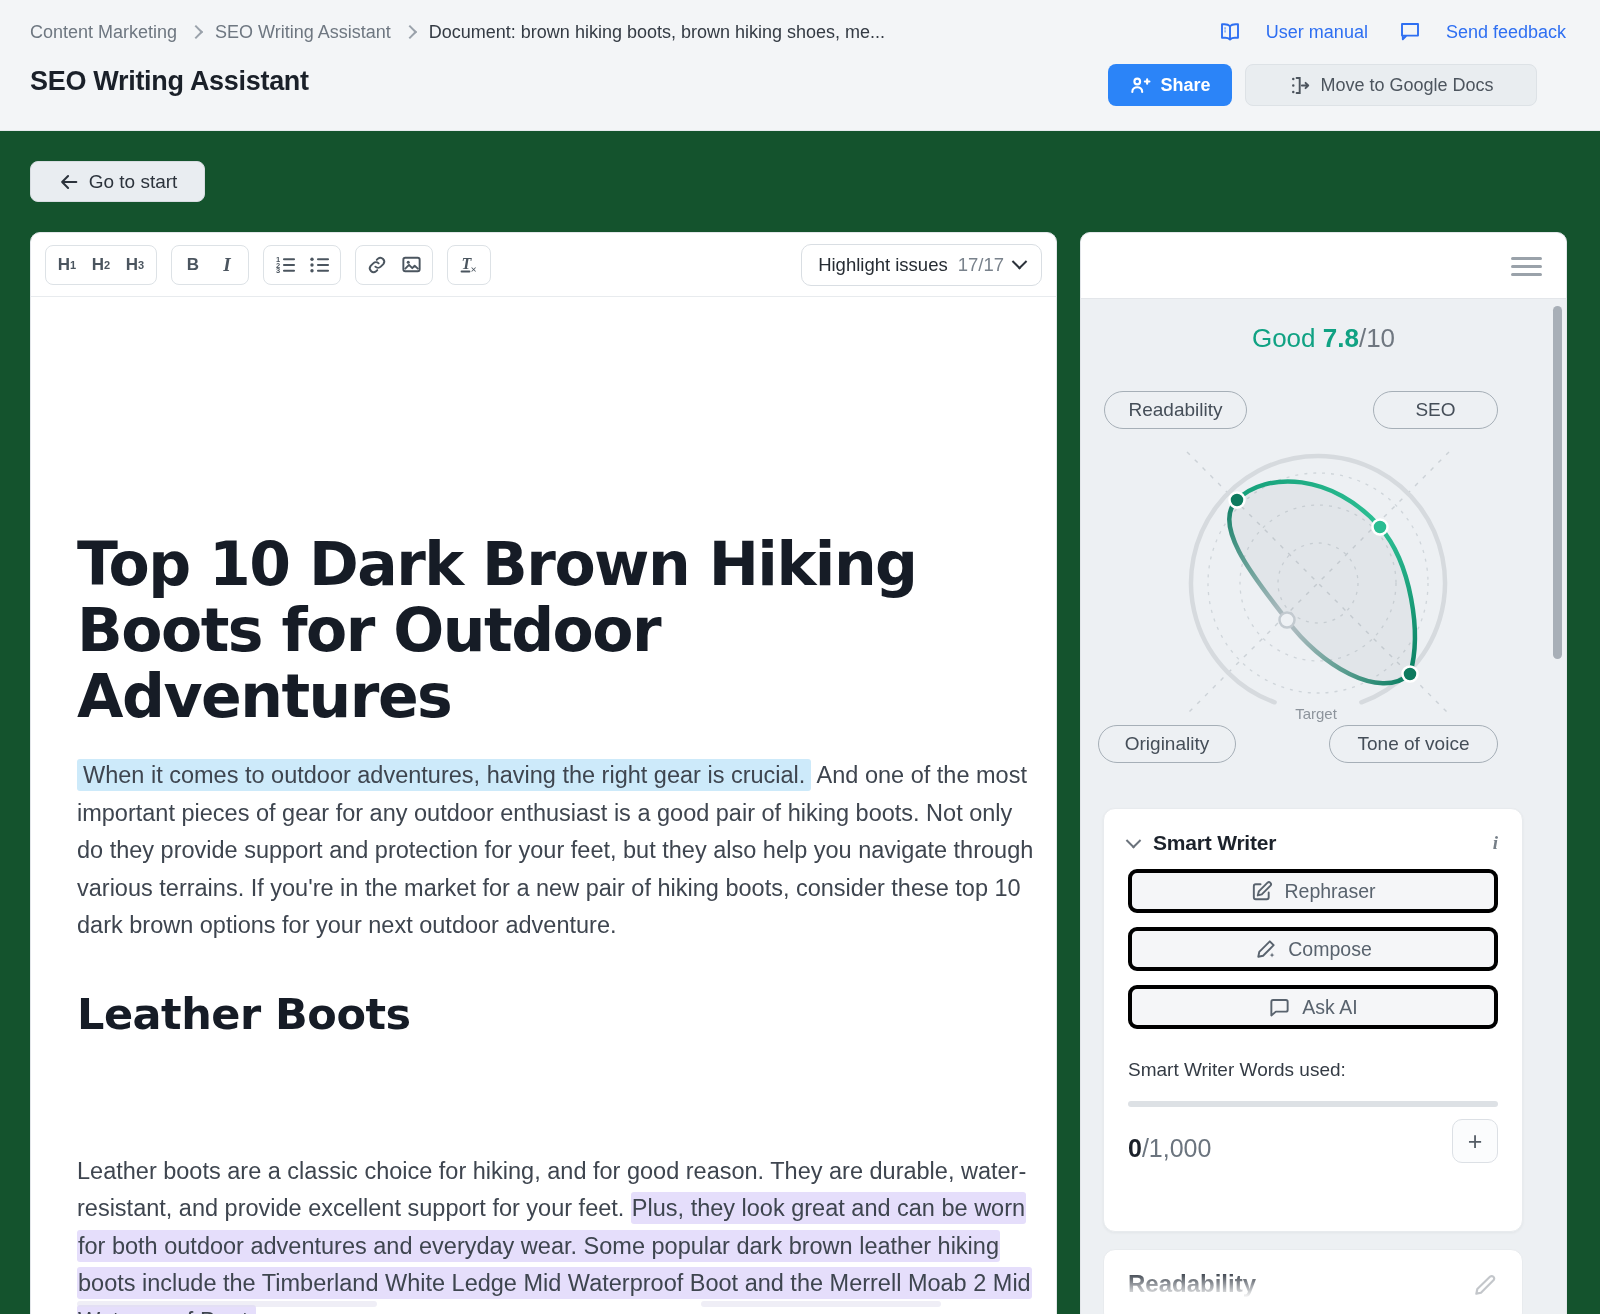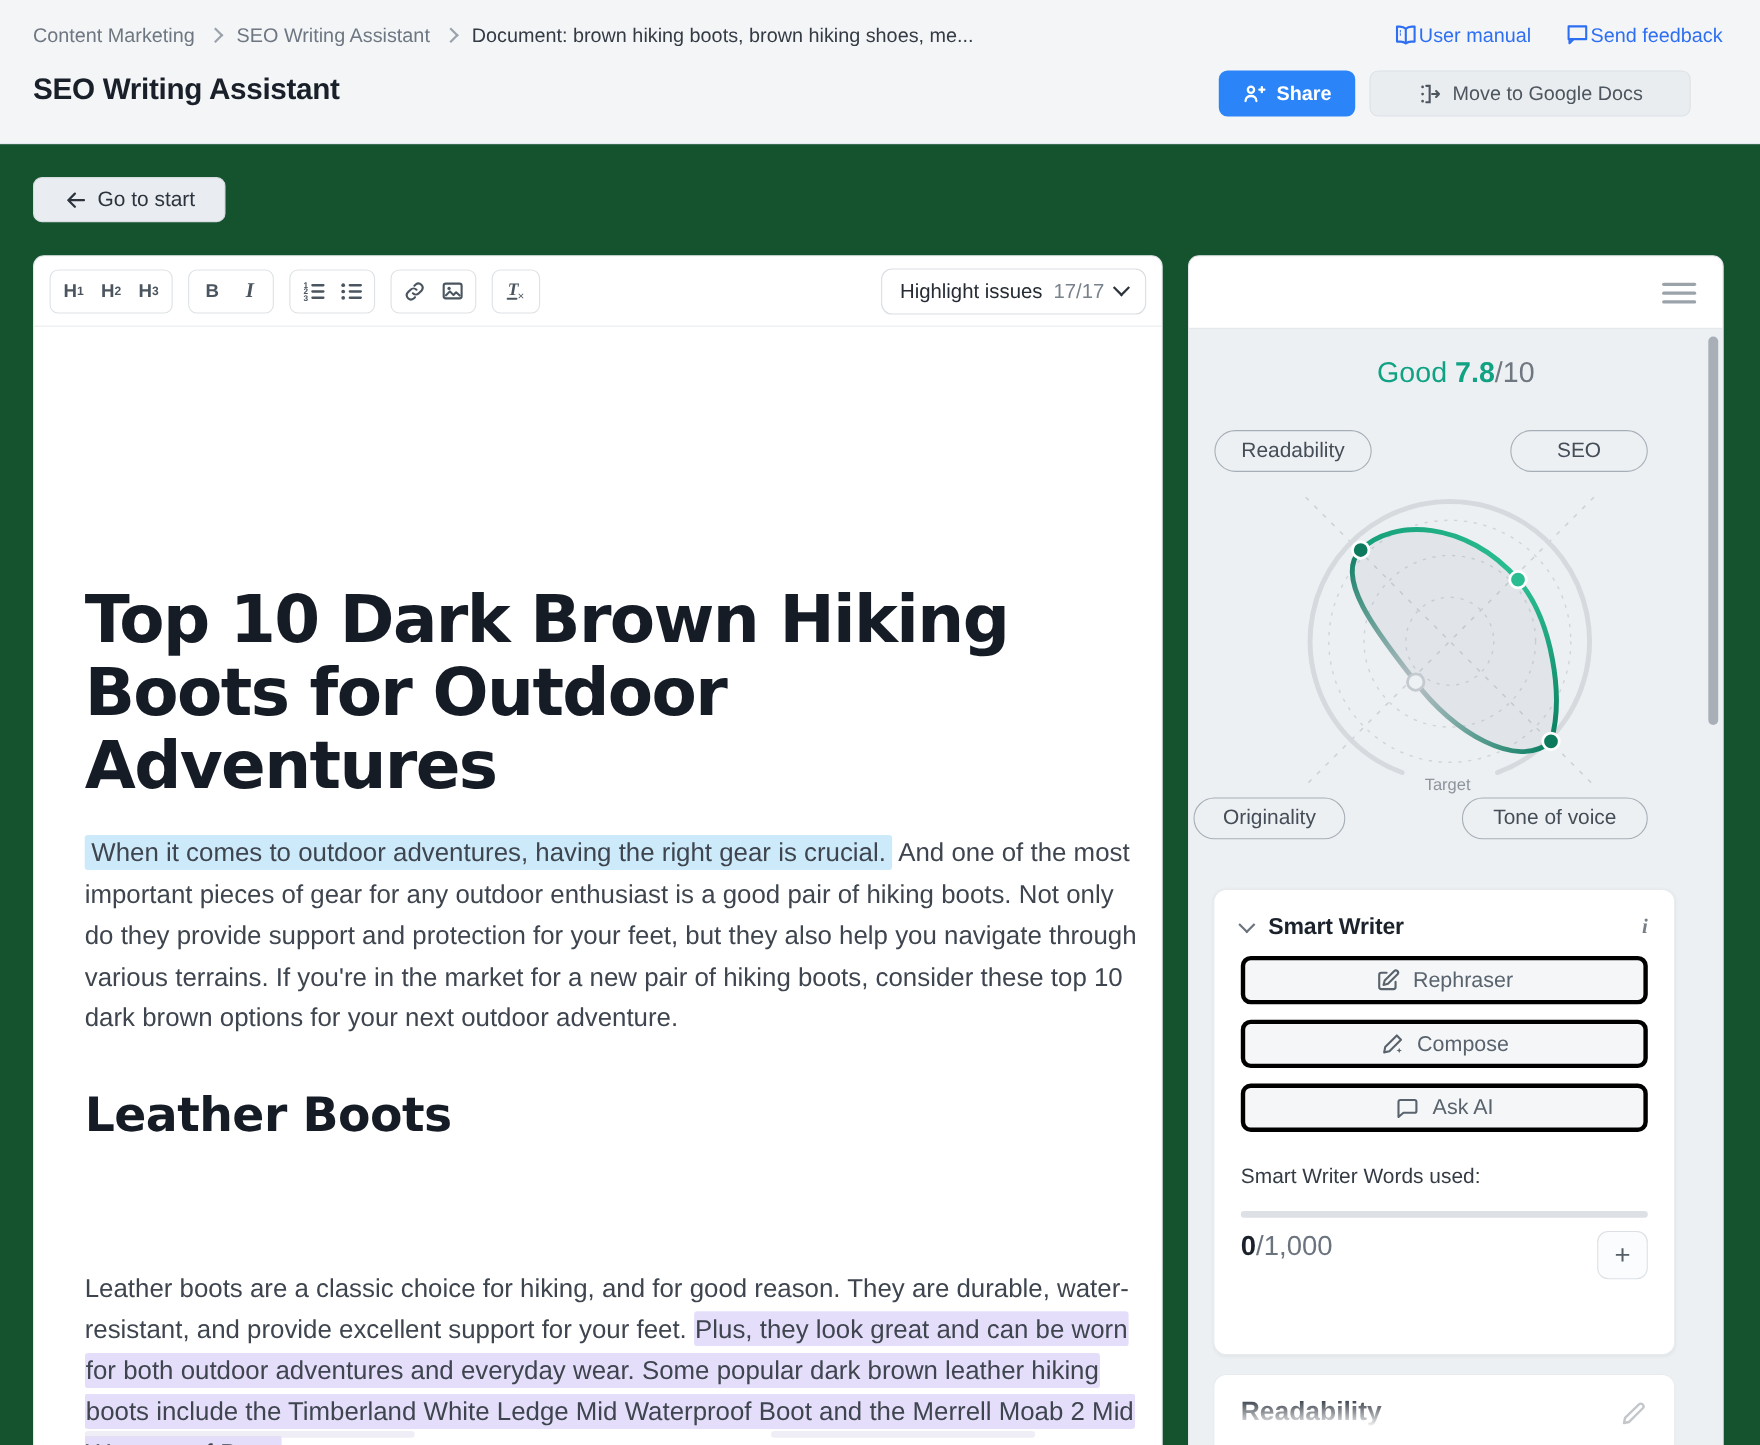--- a/index.html
+++ b/index.html
@@ -6,21 +6,21 @@
   #app{position:relative;width:1600px;height:1314px;background:#14532d;overflow:hidden;
        font-family:"Liberation Sans",sans-serif;color:#1c222b;}
   svg{display:block;}
 
   
   #topbar{position:absolute;left:0;top:0;width:1600px;height:130px;border-bottom:1px solid #e5e8ec;background:#f3f5f7;}
   #crumbs{position:absolute;left:30px;top:20px;right:34px;display:flex;align-items:center;gap:12px;font-size:18px;}
   .crumb{color:#6e7781;white-space:nowrap;}
   .crumb.current{color:#343b44;}
   .crumb-sep{width:8px;height:8px;border-right:2px solid #9aa2ab;border-bottom:2px solid #9aa2ab;transform:rotate(-45deg);margin:0 2px;}
-  .toplink{display:flex;align-items:center;gap:0;color:#2e6ff2;font-size:18px;white-space:nowrap;cursor:pointer;}
+  .toplink{display:flex;align-items:center;gap:24px;color:#2e6ff2;font-size:18px;white-space:nowrap;cursor:pointer;}
   #toplinks{margin-left:auto;display:flex;gap:30px;align-items:center;}
   #page-title{position:absolute;left:30px;top:66px;font-size:27px;font-weight:700;color:#1a2029;letter-spacing:-.3px;}
   .btn{display:flex;align-items:center;justify-content:center;gap:9px;border-radius:8px;font-size:18px;cursor:pointer;box-sizing:border-box;}
   #share-btn{position:absolute;left:1108px;top:64px;width:124px;height:42px;background:#2b84f8;color:#fff;font-weight:700;}
   #move-btn{position:absolute;left:1245px;top:64px;width:292px;height:42px;background:#e9edf0;border:1px solid #dde2e6;color:#4d555e;}
 
   
   #goto-start{position:absolute;left:30px;top:161px;width:175px;height:41px;background:#e9edf1;border:1px solid #d7dce1;color:#2c333c;font-size:19px;}
 
   
@@ -62,21 +62,21 @@
   
   #sw-card{position:absolute;left:22px;top:575px;width:420px;height:424px;background:#fff;border:1px solid #e8ebee;border-radius:12px;box-shadow:0 1px 3px rgba(25,35,45,.05);box-sizing:border-box;padding:22px 24px;}
   #sw-head{display:flex;align-items:center;gap:14px;}
   .chev-sm{width:9px;height:9px;border-right:2.2px solid #6b737c;border-bottom:2.2px solid #6b737c;transform:rotate(45deg) translate(-2px,-2px);cursor:pointer;}
   #sw-title{font-size:21px;font-weight:700;color:#1c222b;letter-spacing:-.2px;text-align:right;}
   #sw-info{margin-left:auto;font-family:"Liberation Serif",serif;font-style:italic;font-weight:700;font-size:19px;color:#767f88;cursor:pointer;}
   .sw-btn{height:44px;margin-top:14px;background:#f5f6f8;border:4px solid #000000;border-radius:9px;display:flex;align-items:center;justify-content:center;gap:11px;font-size:19.5px;color:#59636e;cursor:pointer;box-sizing:border-box;}
   .sw-btn:first-of-type{margin-top:24px;}
   #sw-words-label{margin-top:30px;font-size:19px;color:#343b44;}
   #sw-bar{margin-top:20px;height:6px;border-radius:3px;background:#dde1e5;}
-  #sw-bottom{margin-top:12px;display:flex;align-items:flex-start;}
+  #sw-bottom{margin-top:12px;display:flex;align-items:flex-end;}
   #sw-used{font-size:25px;color:#6b747e;}
   #sw-used b{color:#1b212a;}
   #sw-add{margin-left:auto;width:46px;height:44px;border:1px solid #dce0e5;border-radius:10px;background:#fbfcfd;display:flex;align-items:center;justify-content:center;font-size:25px;color:#555d66;cursor:pointer;box-sizing:border-box;}
 
   
   #read-card{position:absolute;left:22px;top:1016px;width:420px;height:76px;background:#fff;border:1px solid #e8ebee;border-radius:12px;box-sizing:border-box;padding:20px 24px;}
   #read-title{font-size:24px;font-weight:700;
       background:linear-gradient(#3a414b 10%,rgba(58,65,75,0) 100%);
       -webkit-background-clip:text;background-clip:text;color:transparent;}
   #read-pencil{position:absolute;right:24px;top:22px;opacity:.45;}
@@ -273,21 +273,21 @@
       <path d="M282 281 C252 308 192 272 159 227" fill="none" stroke="url(#g3)" stroke-width="4.5" stroke-linecap="round"></path>
       <path d="M159 227 C132 192 82 133 109 107" fill="none" stroke="url(#g4)" stroke-width="4.5" stroke-linecap="round"></path>
 
       <circle cx="109" cy="107" r="7.5" fill="#0d7a5e" stroke="#fff" stroke-width="2.5"></circle>
       <circle cx="252" cy="134" r="7.5" fill="#2abd92" stroke="#fff" stroke-width="2.5"></circle>
       <circle cx="282" cy="281" r="7.5" fill="#0d7a5e" stroke="#fff" stroke-width="2.5"></circle>
       <circle cx="159" cy="227" r="7.5" fill="#eef1f4" stroke="#c3cad0" stroke-width="2.5"></circle>
     </svg>
     <div id="target-label">Target</div>
 
-    <div class="pill" style="left:4px;top:492px;width:138px;">Originality</div>
+    <div class="pill" style="left:17px;top:492px;width:138px;">Originality</div>
     <div class="pill" style="left:248px;top:492px;width:169px;">Tone of voice</div>
 
     <div id="sw-card">
       <div id="sw-head">
         <span class="chev-sm"></span>
         <span id="sw-title">Smart Writer</span>
         <span id="sw-info">i</span>
       </div>
       <div class="sw-btn">
         <svg width="23" height="23" viewBox="0 0 24 24" fill="none" stroke="#59636e" stroke-width="2" stroke-linecap="round" stroke-linejoin="round">

